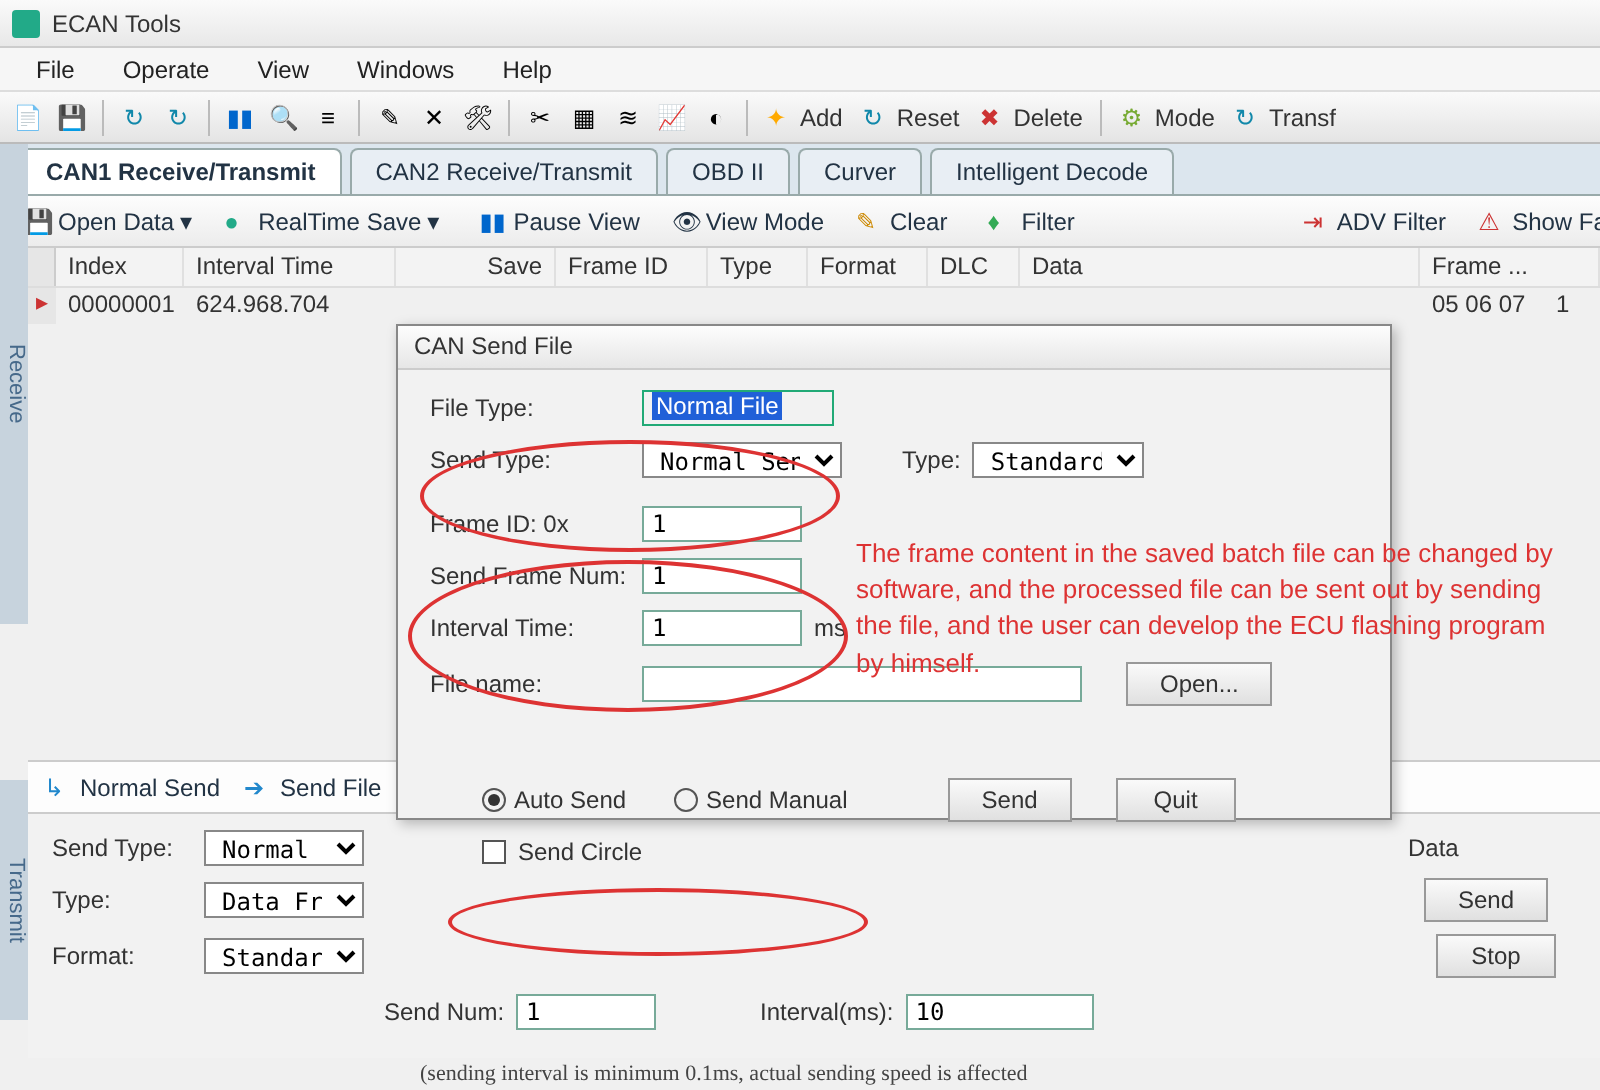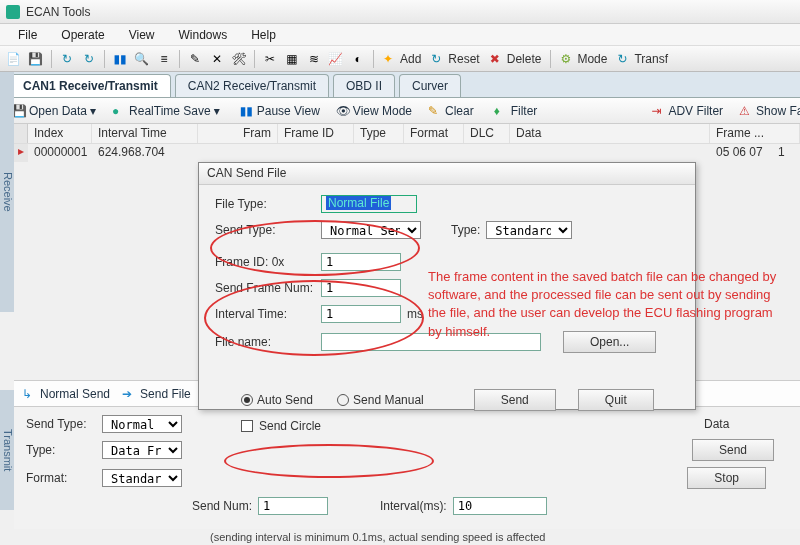--- a/index.html
+++ b/index.html
@@ -28,38 +28,38 @@
 .gh{padding:2px 6px;border-right:1px solid #e0e0e0}
 .gridrow{display:flex;font-family:Consolas,monospace;color:#333;height:18px}
 .gc{padding:1px 6px}
 .dialog{position:absolute;left:198px;top:162px;width:498px;height:248px;background:#f2f2f2;border:1px solid #888;box-shadow:2px 2px 6px rgba(0,0,0,0.25)}
 .dlgtitle{background:linear-gradient(#fdfdfd,#e6e6e6);height:22px;padding:3px 8px;border-bottom:1px solid #ccc;color:#333}
 .dlgbody{padding:10px 16px;font-family:Consolas,monospace;color:#333}
 .dlgrow{display:flex;align-items:center;margin-bottom:8px;gap:6px}
 .dlglabel{width:100px;color:#333}
 input[type=text],select{border:1px solid #7a9;padding:1px 4px;font-family:Consolas,monospace;font-size:12px;background:#fff;height:18px}
 .sel{border:1px solid #888}
-.btn{background:linear-gradient(#fafafa,#e0e0e0);border:1px solid #999;padding:3px 26px;font-family:inherit;font-size:12px;min-width:60px;color:#333}
+.btn{background:linear-gradient(#fafafa,#e0e0e0);border:1px solid #999;padding:3px 16px;font-family:inherit;font-size:12px;min-width:60px;color:#333}
 .radio{display:inline-flex;align-items:center;gap:4px;margin-right:18px}
 .radio .rb{width:12px;height:12px;border:1px solid #555;border-radius:50%;display:inline-flex;align-items:center;justify-content:center}
 .radio .rb.checked:after{content:"";width:6px;height:6px;background:#333;border-radius:50%}
 .chk{width:12px;height:12px;border:1px solid #555;display:inline-block;background:#fff}
 .annot{position:absolute;color:#d33;font-size:13px;line-height:1.4;left:428px;top:268px;width:360px}
 .ellipse{position:absolute;border:2px solid #d33;border-radius:50%}
 .e1{left:210px;top:220px;width:210px;height:56px}
 .e2{left:204px;top:280px;width:220px;height:76px}
 .e3{left:224px;top:444px;width:210px;height:34px}
 .bottompanel{position:absolute;left:14px;right:0;top:380px;background:#f2f2f2;border-top:1px solid #ccc;padding:0}
 .bptabs{height:26px;display:flex;align-items:center;gap:12px;padding:0 8px;border-bottom:1px solid #ccc;background:#fdfdfd}
 .bptab{display:flex;align-items:center;gap:4px;color:#234}
 .bptab .ic{width:14px;height:14px;display:inline-block}
 .bpbody{padding:8px 12px;font-family:Consolas,monospace;color:#333}
 .bpbody .row{display:flex;align-items:center;margin-bottom:6px;gap:6px}
-.footer{position:absolute;bottom:2px;left:210px;right:2px;font-family:Liberation Sans, sans-serif;color:#444;font-size:11px}
-.selblue{background:#2060d8;color:#5eead4}
+.footer{position:absolute;bottom:2px;left:210px;right:2px;font-family:Liberation Serif, serif;color:#444;font-size:11px}
+.selblue{background:#2060d8;color:#ffffff}
 </style>
 </head>
 <body>
 
 <div class="titlebar">
   <span class="logo"></span>
   <span class="title">ECAN Tools</span>
 </div>
 
 <div class="menubar">
@@ -112,20 +112,21 @@
       <span class="ic" style="color:#18a">↻</span>
       <span>Transf</span>
     </span>
 </div>
 
 <div class="tabbar">
   <div class="tab active">CAN1 Receive/Transmit</div>
   <div class="tab">CAN2 Receive/Transmit</div>
   <div class="tab">OBD II</div>
   <div class="tab">Curver</div>
+  <div class="tab">Intelligent Decode</div>
 </div>
 
 <div class="subtoolbar">
   <span class="sbtn">
       <span class="ic">💾</span>
       <span>Open Data</span>
       <span>▾</span>
     </span>
   <span class="sbtn">
       <span class="ic" style="color:#2a8">●</span>
@@ -163,21 +164,21 @@
 </div>
 
 <div class="sidelabel receive">Receive</div>
 <div class="sidelabel transmit">Transmit</div>
 
 <div class="gridtop">
   <div class="gridhead">
     <span style="width:14px;background:#e6e6e6;border-right:1px solid #ccc"></span>
     <span class="gh" style="width:64px">Index</span>
     <span class="gh" style="width:106px">Interval Time</span>
-    <span class="gh" style="width:80px;text-align:right">Fram</span>
+    <span class="gh" style="width:80px;text-align:right">Save</span>
     <span class="gh" style="width:76px">Frame ID</span>
     <span class="gh" style="width:50px">Type</span>
     <span class="gh" style="width:60px">Format</span>
     <span class="gh" style="width:46px">DLC</span>
     <span class="gh" style="width:200px">Data</span>
     <span class="gh" style="flex:1">Frame ...</span>
   </div>
   <div class="gridrow">
     <span style="width:14px;background:#e6e6e6;color:#c33;text-align:center">▸</span>
     <span class="gc" style="width:64px">00000001</span>
@@ -209,21 +210,21 @@
     <div class="row">
       <span style="width:70px">Type:</span>
       <select class="sel" style="width:80px"><option>Data Fram</option></select>
       <span style="flex:1"></span>
       <button class="btn" style="margin-right:14px">Send</button>
     </div>
     <div class="row">
       <span style="width:70px">Format:</span>
       <select class="sel" style="width:80px"><option>Standard</option></select>
       <span style="flex:1"></span>
-      <button class="btn" style="margin-right:22px">Stop</button>
+      <button class="btn" style="margin-right:10px">Stop</button>
     </div>
     <div class="row" style="margin-top:8px">
       <span style="width:160px"></span>
       <span>Send Num:</span>
       <input type="text" style="width: 70px;" value="1">
       <span style="width:40px"></span>
       <span>Interval(ms):</span>
       <input type="text" style="width: 94px;" value="10">
     </div>
   </div>

